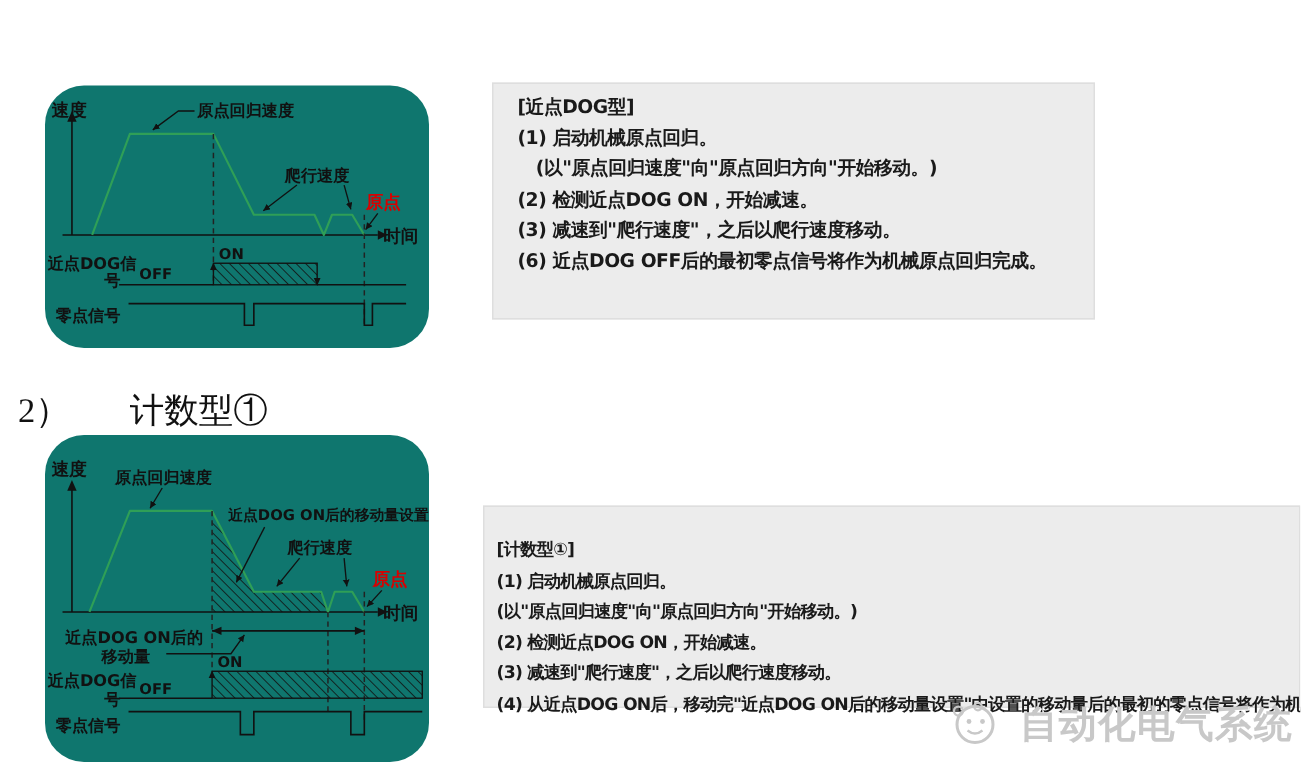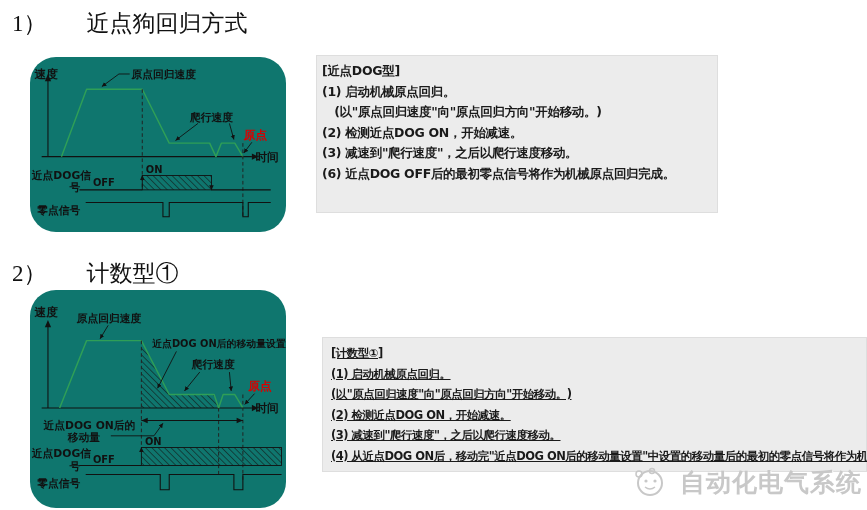--- a/index.html
+++ b/index.html
@@ -19,37 +19,34 @@
   .f13{font-size:13px;}
   .f12{font-size:12px;}
   .f11{font-size:11px;}
   .red{fill:#d90000;}
   .ln{stroke:#111;stroke-width:1.2;fill:none;}
   .curve{stroke:#2f9f57;stroke-width:1.6;fill:none;stroke-linejoin:round;}
   .dash{stroke:#222;stroke-width:1.1;fill:none;stroke-dasharray:4 3;}
   .lead{stroke:#111;stroke-width:1;fill:none;}
   .infobox{position:absolute;background:#ececec;border:1px solid #dedede;box-sizing:border-box;
         color:#1a1a1a;font-weight:700;}
-  #infobox1{left:316px;top:55px;width:402px;height:158px;padding:5px 5px;}
+  #infobox1{left:328px;top:55px;width:402px;height:158px;padding:5px 16px;}
   #infobox1 .iline{font-size:12.5px;line-height:20.5px;letter-spacing:-0.3px;white-space:nowrap;}
-  #infobox2{left:322px;top:337px;width:545px;height:135px;padding:5px 8px;text-decoration:underline;}
+  #infobox2{left:322px;top:337px;width:545px;height:135px;padding:18px 8px;}
   #infobox2 .iline{font-size:11.5px;line-height:20.5px;letter-spacing:-0.5px;white-space:nowrap;}
   .watermark{position:absolute;left:632px;top:458px;width:235px;height:48px;
         display:flex;align-items:center;gap:14px;color:#c8c8c8;}
   .watermark .wtext{font-size:25px;font-weight:700;letter-spacing:1px;white-space:nowrap;
         text-shadow:1px 1px 0 #ffffff;}
 </style>
 </head>
 <body>
 
 <div class="page">
 
-  <div class="sec-title" id="title1">
-    <span>1）</span><span class="ttext">近点狗回归方式</span>
-  </div>
 
   <div class="diagram" id="diagram1">
     <svg viewBox="0 0 285 175">
       <defs>
         <pattern id="hatch1" patternUnits="userSpaceOnUse" width="5" height="5" patternTransform="rotate(-45)">
           <line x1="0" y1="0" x2="0" y2="5" stroke="#111" stroke-width="1.2"></line>
         </pattern>
         <marker id="ar1" markerWidth="7" markerHeight="7" refX="5" refY="2.5" orient="auto">
           <path d="M0,0 L5,2.5 L0,5 z" fill="#111"></path>
         </marker>

